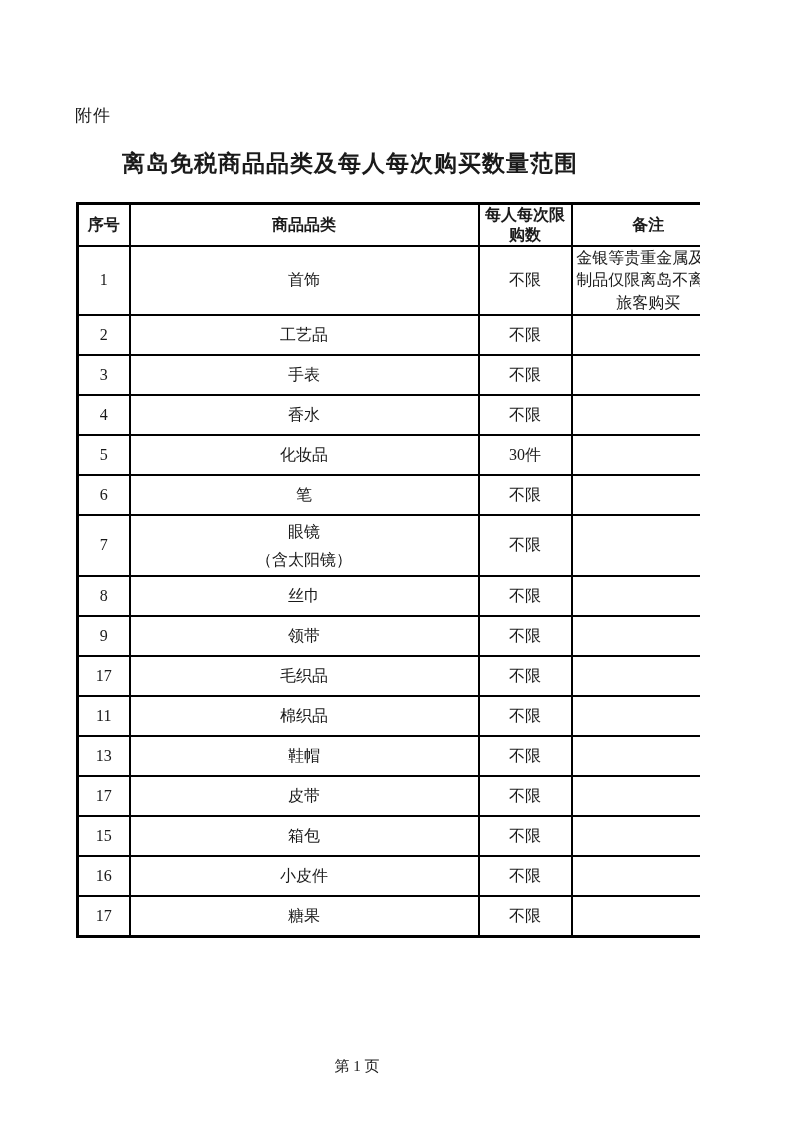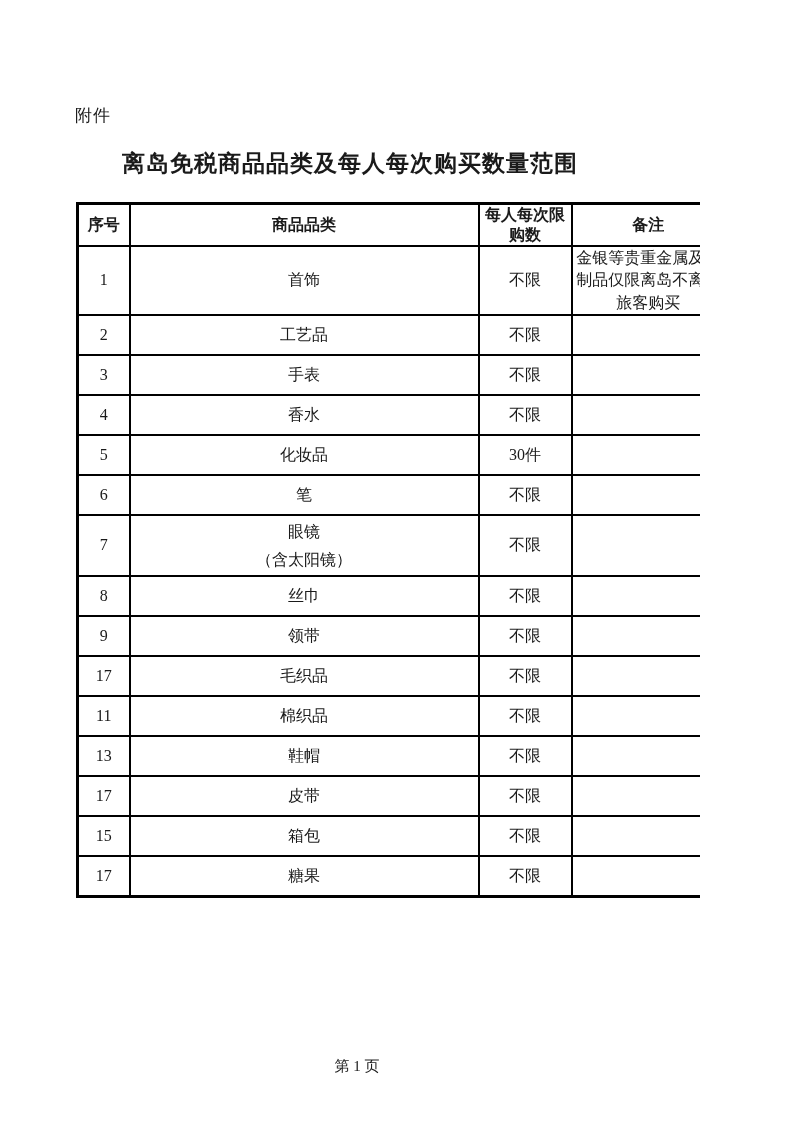--- a/index.html
+++ b/index.html
@@ -189,20 +189,26 @@
         <td class="remark-cell"></td>
       </tr>
 
       <tr class="std">
         <td class="no-cell">15</td>
         <td class="category-cell">箱包</td>
         <td class="limit-cell">不限</td>
         <td class="remark-cell"></td>
       </tr>
 
+      <tr class="std">
+        <td class="no-cell">16</td>
+        <td class="category-cell">小皮件</td>
+        <td class="limit-cell">不限</td>
+        <td class="remark-cell"></td>
+      </tr>
 
       <tr class="std">
         <td class="no-cell">17</td>
         <td class="category-cell">糖果</td>
         <td class="limit-cell">不限</td>
         <td class="remark-cell"></td>
       </tr>
 
     </tbody>
   </table>

